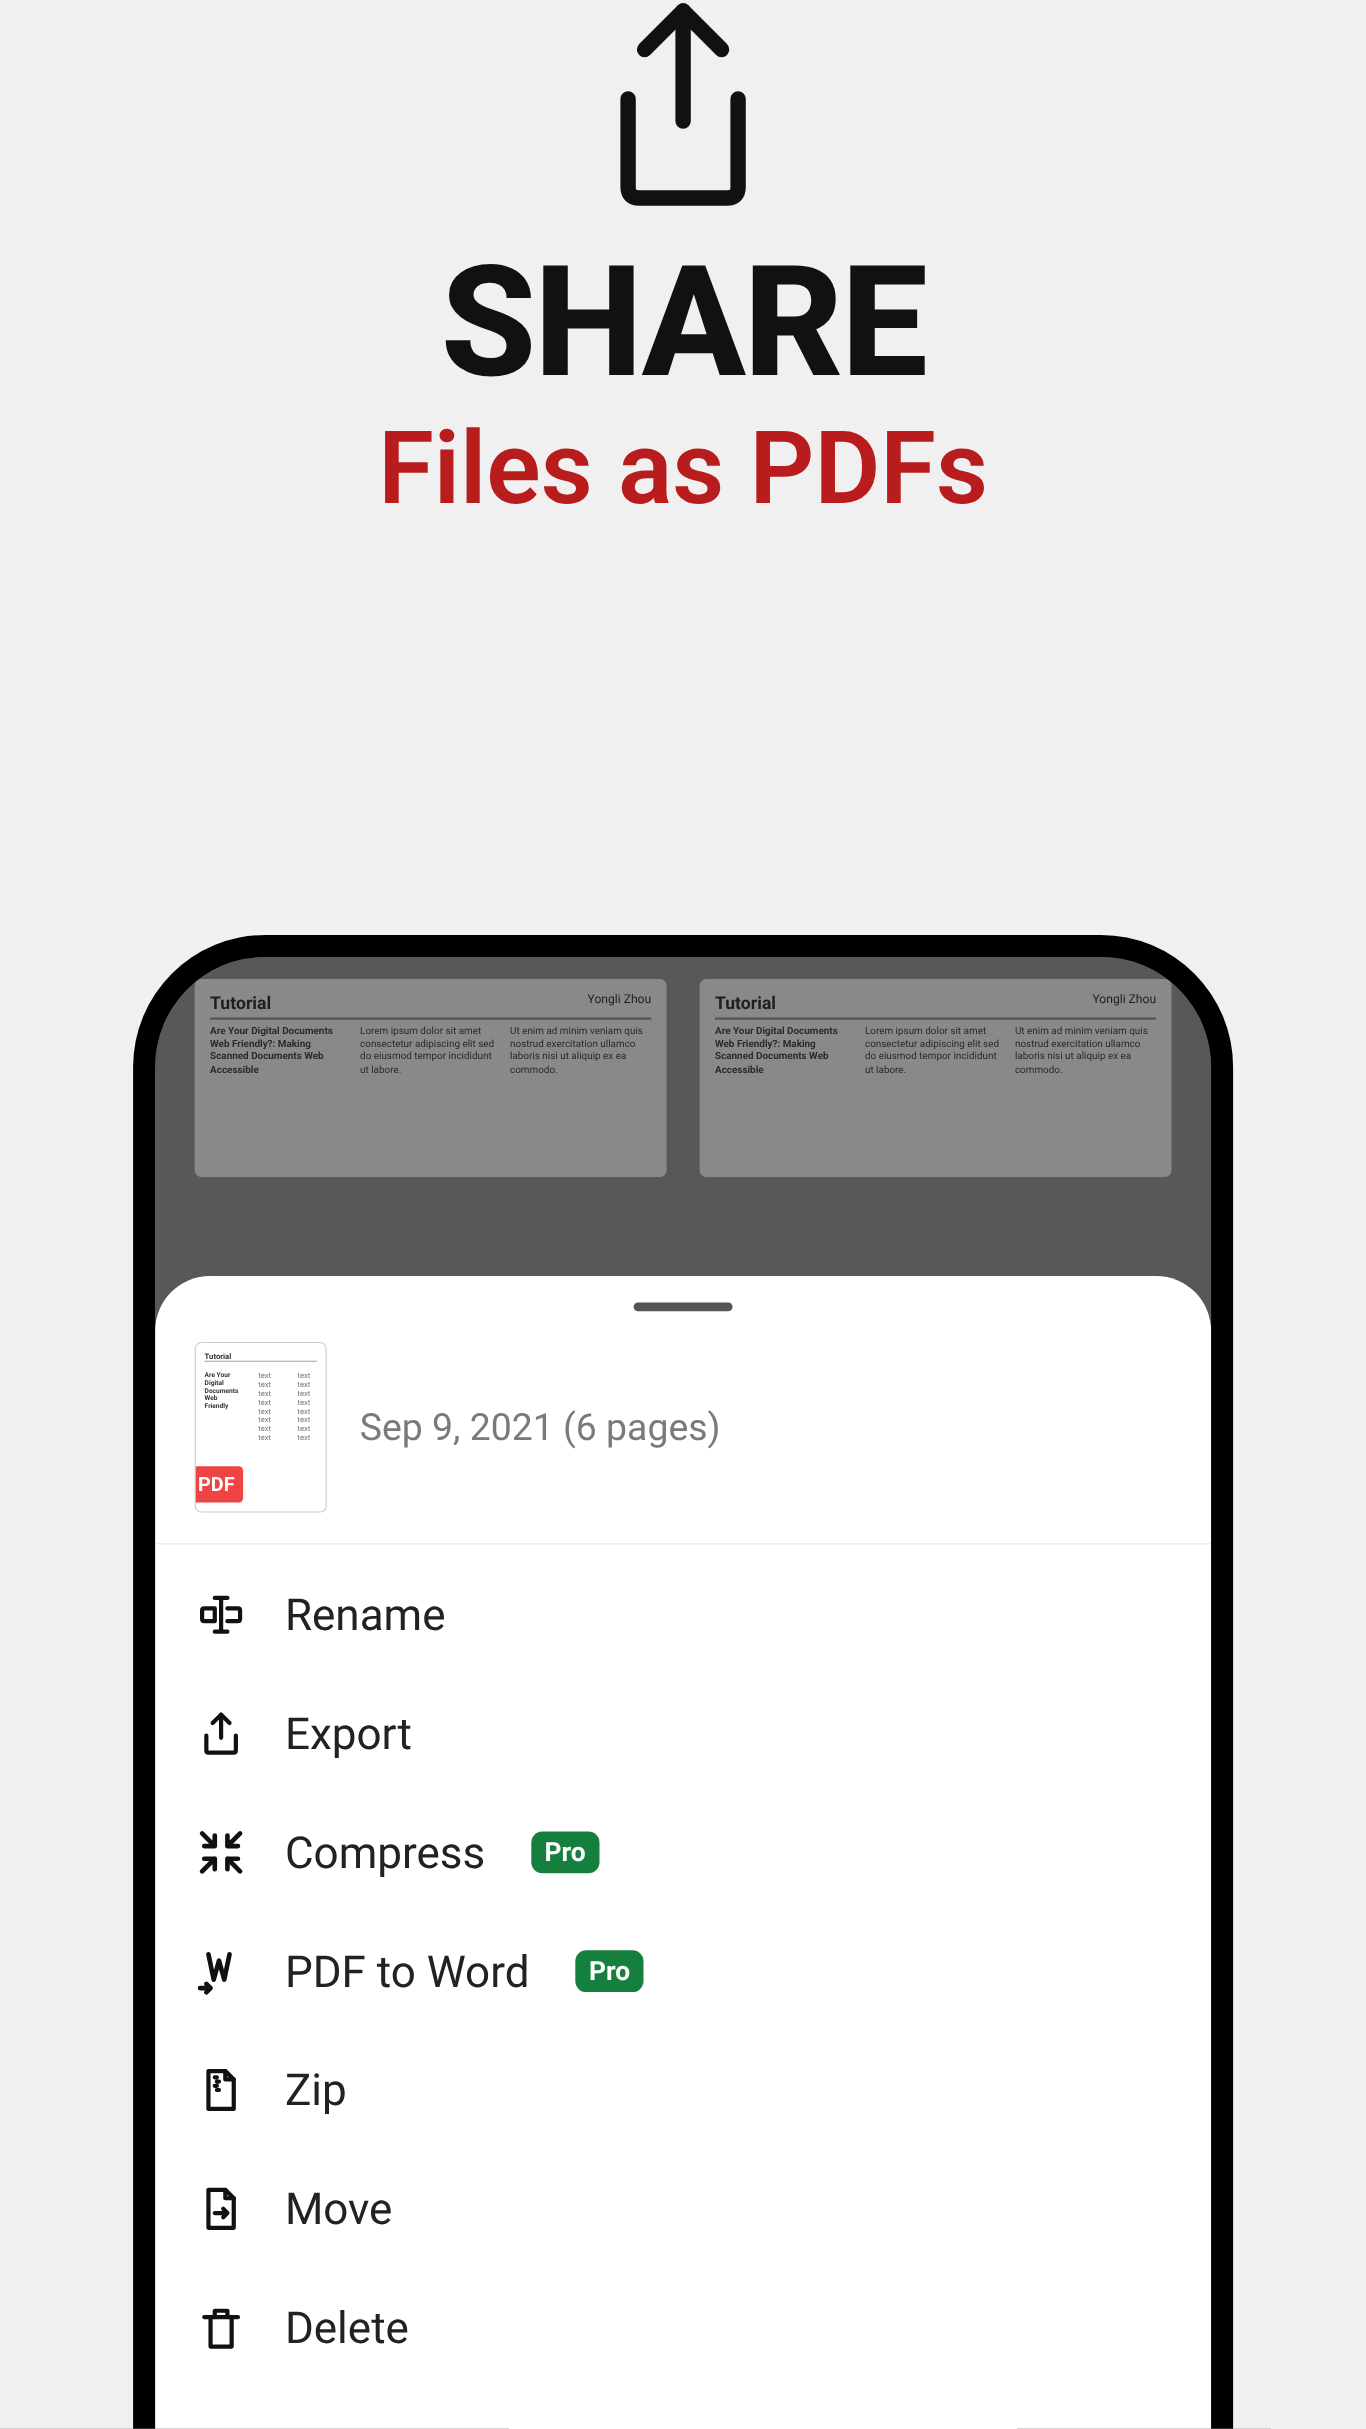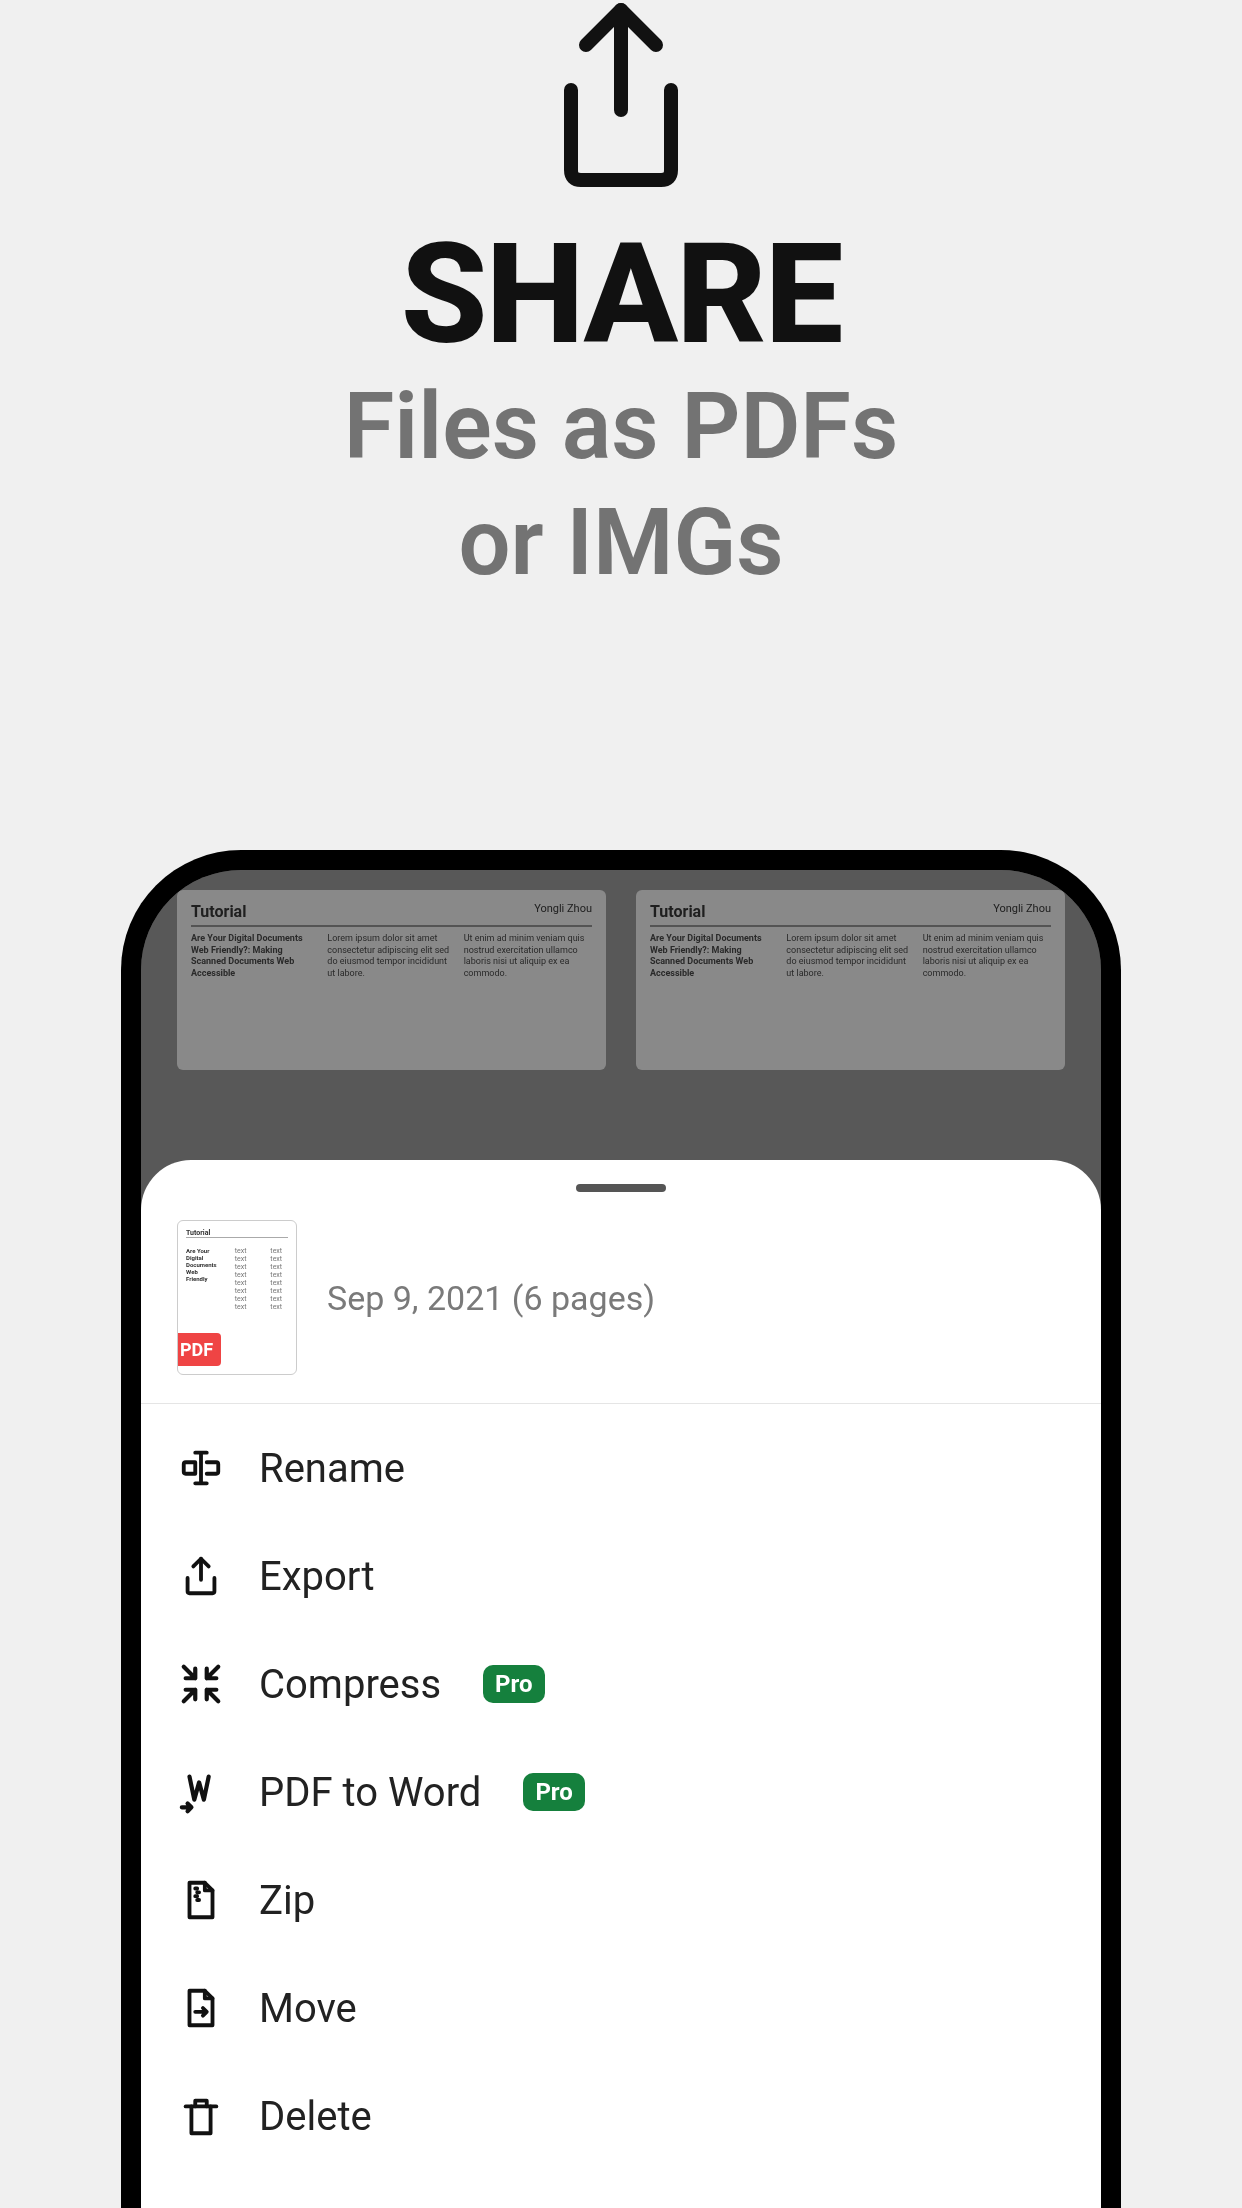--- a/index.html
+++ b/index.html
@@ -22,21 +22,21 @@
   .headline {
     font-size: 140px;
     font-weight: 800;
     letter-spacing: -2px;
     color: #111;
     line-height: 1;
   }
   .subheadline {
     font-size: 92px;
     font-weight: 600;
-    color: #737373;
+    color: #b91c1c;
     line-height: 1.15;
     margin-top: 10px;
   }
   .phone-frame {
     position: absolute;
     left: 50%;
     transform: translateX(-50%);
     top: 850px;
     width: 1000px;
     height: 1500px;
@@ -195,21 +195,20 @@
 <div class="promo-area">
   <span class="share-icon-big">
     <svg width="170" height="190" viewBox="0 0 170 190" fill="none" stroke="#111" stroke-width="14" stroke-linecap="round" stroke-linejoin="round">
       <path d="M85 10 L85 110"></path>
       <path d="M50 45 L85 10 L120 45"></path>
       <path d="M35 90 L35 170 Q35 180 45 180 L125 180 Q135 180 135 170 L135 90"></path>
     </svg>
   </span>
   <div class="headline">SHARE</div>
   <div class="subheadline">Files as PDFs</div>
-  <div class="subheadline">or IMGs</div>
 </div>
 
 <div class="phone-frame">
   <div class="phone-inner">
 
 
     <div class="doc-previews">
       <div class="doc-card">
         <div class="tut">
             <span>Tutorial</span>

